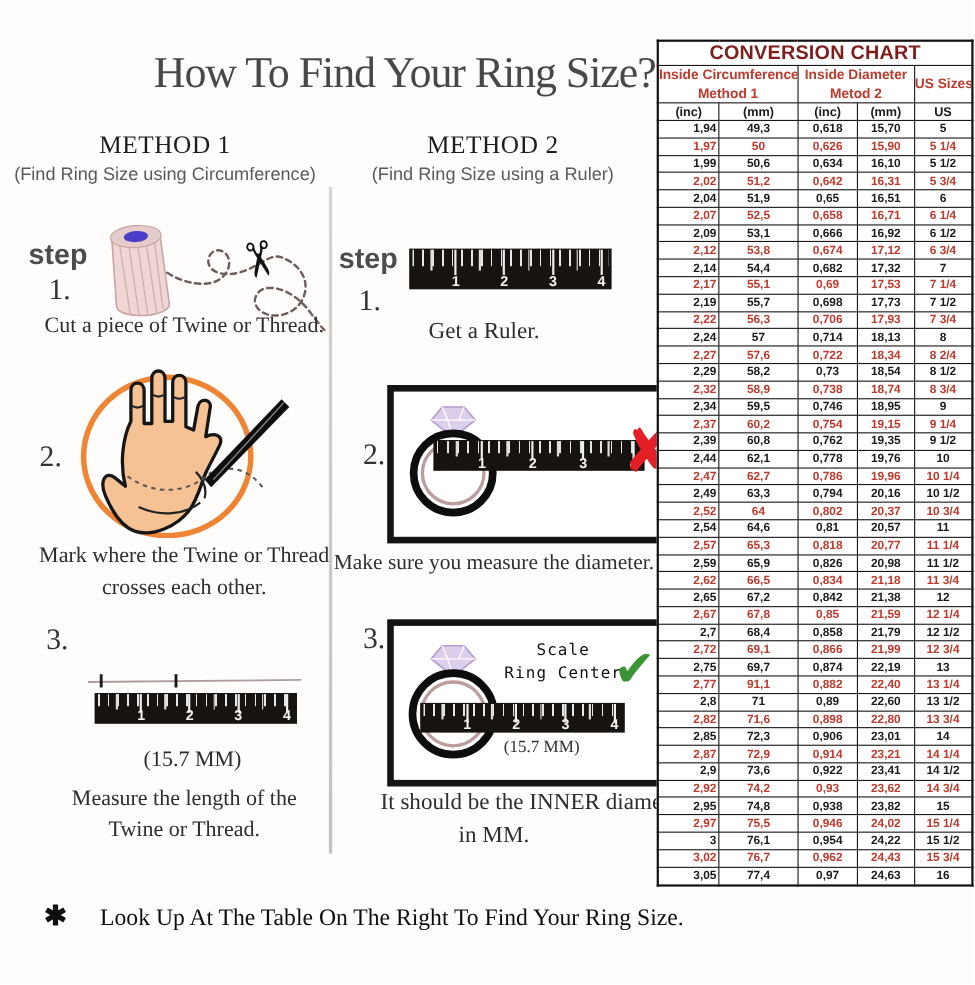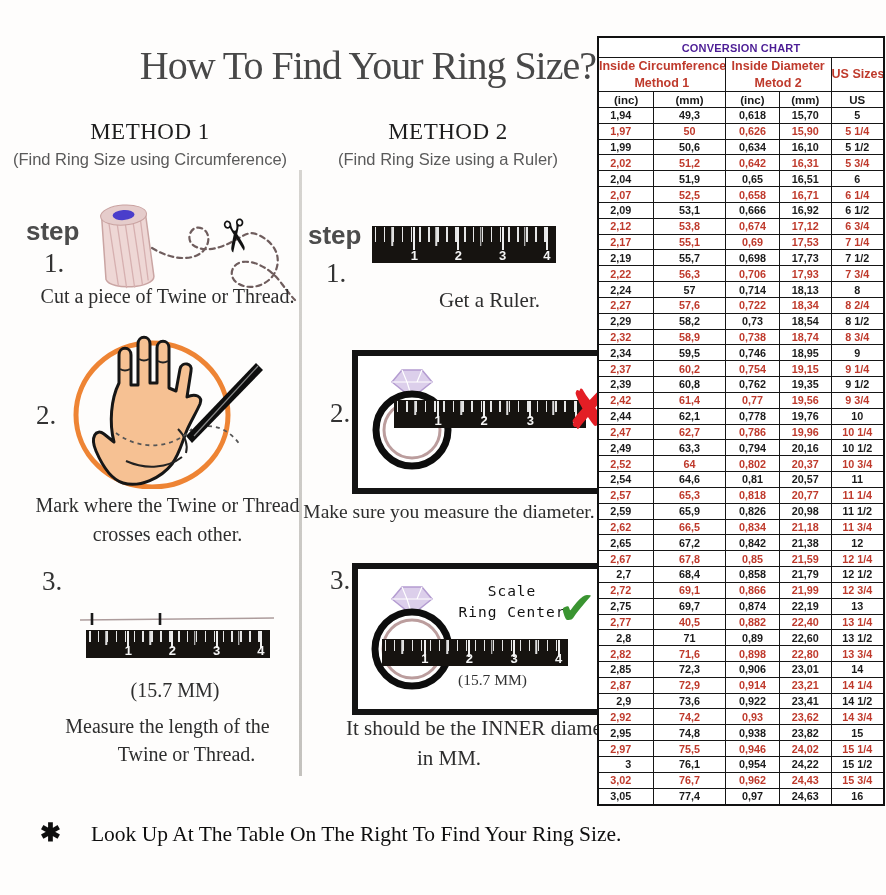--- a/index.html
+++ b/index.html
@@ -44,25 +44,25 @@
   #footnote{left:40px;top:818px;display:flex;gap:30px;align-items:baseline;color:#0e0e0e;}
   #footnote .sym{font-size:25px;font-weight:bold;}
   #footnote .txt{font-size:21.5px;}
 
   
   #conversion{position:absolute;left:597px;top:36px;width:288px;height:770px;
      border-collapse:collapse;table-layout:fixed;background:#fff;
      font-family:"Liberation Sans",sans-serif;font-weight:bold;}
   #conversion td,#conversion th{border:1.5px solid #161616;padding:0;overflow:hidden;white-space:nowrap;}
   #conversion{border:2px solid #111;}
-  #conv-title th{font-size:11px;color:#4c1d95;height:19px;letter-spacing:.2px;}
+  #conv-title th{font-size:18px;color:#7f1d1d;height:19px;letter-spacing:.2px;}
   #conv-group th{font-size:12.5px;color:#bf3a2c;height:33px;line-height:1.3;}
   #conv-units th{font-size:11.5px;color:#1a1a1a;height:15px;}
   #conversion tbody td{font-size:10.8px;text-align:center;}
-  #conversion tbody td:first-child{text-align:right;padding-right:22px;}
+  #conversion tbody td:first-child{text-align:right;padding-right:2px;}
   #conversion tbody tr.alt-black{color:#1b1b1b;}
   #conversion tbody tr.alt-red{color:#bf3a2c;}
 </style>
 </head>
 <body>
 
 <div id="root">
 
   <div id="page-title" class="abs">How To Find Your Ring Size?</div>
 
@@ -121,40 +121,40 @@
       <span class="tick-major" style="left: 71%;"></span>
       <span class="tick-mid" style="left: 59%;"></span>
       <span class="rnum" style="left: 71%;">3</span>
       <span class="tick-major" style="left: 95%;"></span>
       <span class="tick-mid" style="left: 83%;"></span>
       <span class="rnum" style="left: 95%;">4</span>
     </div>
 
   <div class="abs step-text" style="left:0;top:680px;width:350px;">(15.7 MM)</div>
   <div class="abs step-text" style="left:0;top:716px;width:335px;">Measure the length of the</div>
-  <div class="abs step-text" style="left:0;top:744px;width:335px;margin-left:19px;">Twine or Thread.</div>
+  <div class="abs step-text" style="left:0;top:744px;width:335px;">Twine or Thread.</div>
 
   <div class="abs step-label" style="left:308px;top:220px;">step</div>
   <div class="ruler" style="left:372px;top:226px;width:184px;height:37px;">
       <div class="ticks"></div>
       <span class="tick-major" style="left: 23%;"></span>
       <span class="tick-mid" style="left: 11%;"></span>
       <span class="rnum" style="left: 23%;">1</span>
       <span class="tick-major" style="left: 47%;"></span>
       <span class="tick-mid" style="left: 35%;"></span>
       <span class="rnum" style="left: 47%;">2</span>
       <span class="tick-major" style="left: 71%;"></span>
       <span class="tick-mid" style="left: 59%;"></span>
       <span class="rnum" style="left: 71%;">3</span>
       <span class="tick-major" style="left: 95%;"></span>
       <span class="tick-mid" style="left: 83%;"></span>
       <span class="rnum" style="left: 95%;">4</span>
     </div>
   <div class="abs step-num" style="left:326px;top:258px;">1.</div>
-  <div class="abs step-text" style="left:340px;top:290px;width:200px;font-size:21px;text-align:right;">Get a Ruler.</div>
+  <div class="abs step-text" style="left:340px;top:290px;width:200px;font-size:21px;">Get a Ruler.</div>
 
   <div class="abs step-num" style="left:330px;top:398px;">2.</div>
 
   <div class="demo-box" style="left:352px;top:350px;width:240px;height:132px;">
     <svg class="abs" style="left:8px;top:4px;" width="92" height="112" viewBox="0 0 92 112">
       <path d="M26,22 L36,10 L56,10 L66,22 L46,38 Z" fill="#dccfeb" stroke="#b49cd1" stroke-width="1.5"></path>
       <path d="M26,22 L66,22 M36,10 L41,22 L46,38 M56,10 L51,22" stroke="#fff" stroke-width="1.2" fill="none"></path>
       <circle cx="46" cy="70" r="36" fill="#fff" stroke="#0d0d0d" stroke-width="7"></circle>
       <circle cx="46" cy="70" r="28" fill="none" stroke="#bb9d9d" stroke-width="3"></circle>
     </svg>
@@ -299,20 +299,27 @@
           <td>16,92</td>
           <td>6 1/2</td>
         </tr>
         <tr class="alt-red">
           <td>2,12</td>
           <td>53,8</td>
           <td>0,674</td>
           <td>17,12</td>
           <td>6 3/4</td>
         </tr>
+        <tr class="alt-black">
+          <td>2,14</td>
+          <td>54,4</td>
+          <td>0,682</td>
+          <td>17,32</td>
+          <td>7</td>
+        </tr>
         <tr class="alt-red">
           <td>2,17</td>
           <td>55,1</td>
           <td>0,69</td>
           <td>17,53</td>
           <td>7 1/4</td>
         </tr>
         <tr class="alt-black">
           <td>2,19</td>
           <td>55,7</td>
@@ -369,27 +376,20 @@
           <td>19,15</td>
           <td>9 1/4</td>
         </tr>
         <tr class="alt-black">
           <td>2,39</td>
           <td>60,8</td>
           <td>0,762</td>
           <td>19,35</td>
           <td>9 1/2</td>
         </tr>
-        <tr class="alt-red">
-          <td>2,42</td>
-          <td>61,4</td>
-          <td>0,77</td>
-          <td>19,56</td>
-          <td>9 3/4</td>
-        </tr>
         <tr class="alt-black">
           <td>2,44</td>
           <td>62,1</td>
           <td>0,778</td>
           <td>19,76</td>
           <td>10</td>
         </tr>
         <tr class="alt-red">
           <td>2,47</td>
           <td>62,7</td>
@@ -469,21 +469,21 @@
         </tr>
         <tr class="alt-black">
           <td>2,75</td>
           <td>69,7</td>
           <td>0,874</td>
           <td>22,19</td>
           <td>13</td>
         </tr>
         <tr class="alt-red">
           <td>2,77</td>
-          <td>40,5</td>
+          <td>91,1</td>
           <td>0,882</td>
           <td>22,40</td>
           <td>13 1/4</td>
         </tr>
         <tr class="alt-black">
           <td>2,8</td>
           <td>71</td>
           <td>0,89</td>
           <td>22,60</td>
           <td>13 1/2</td>

